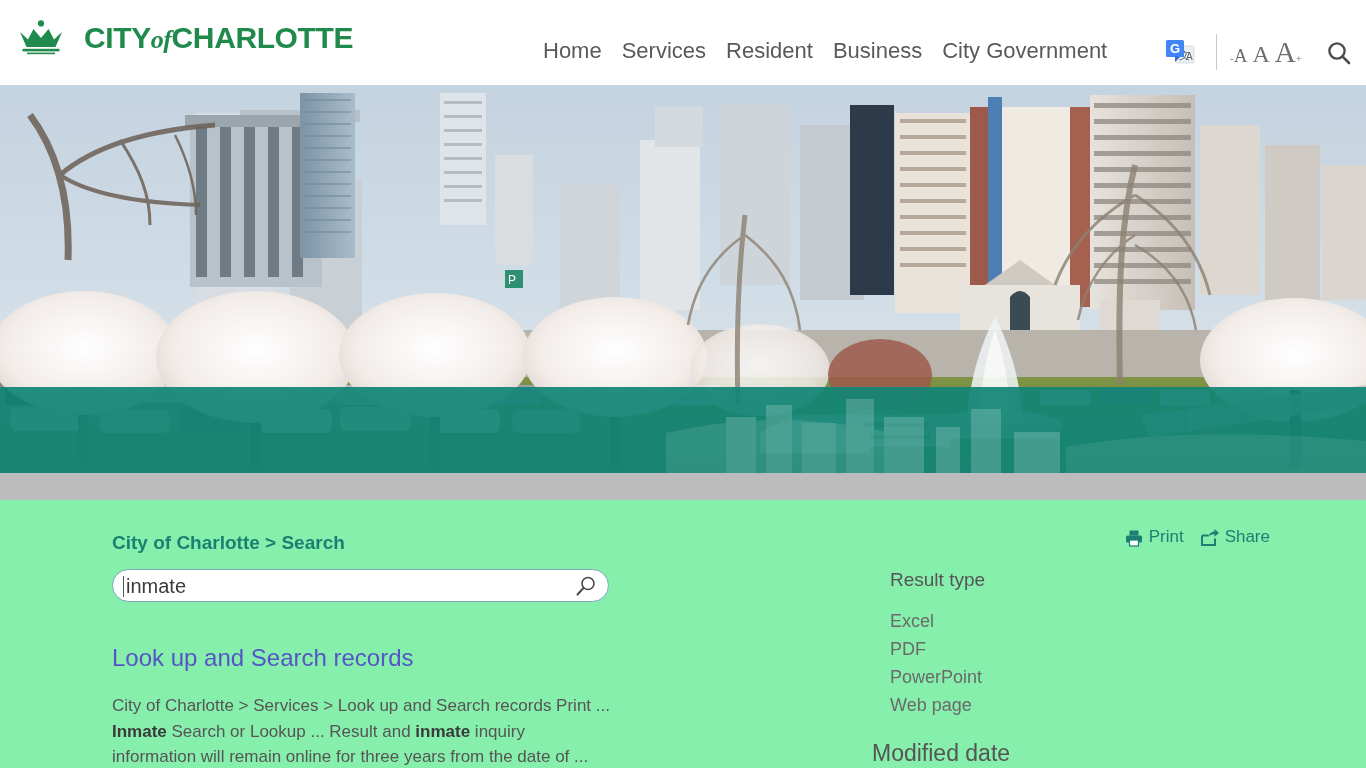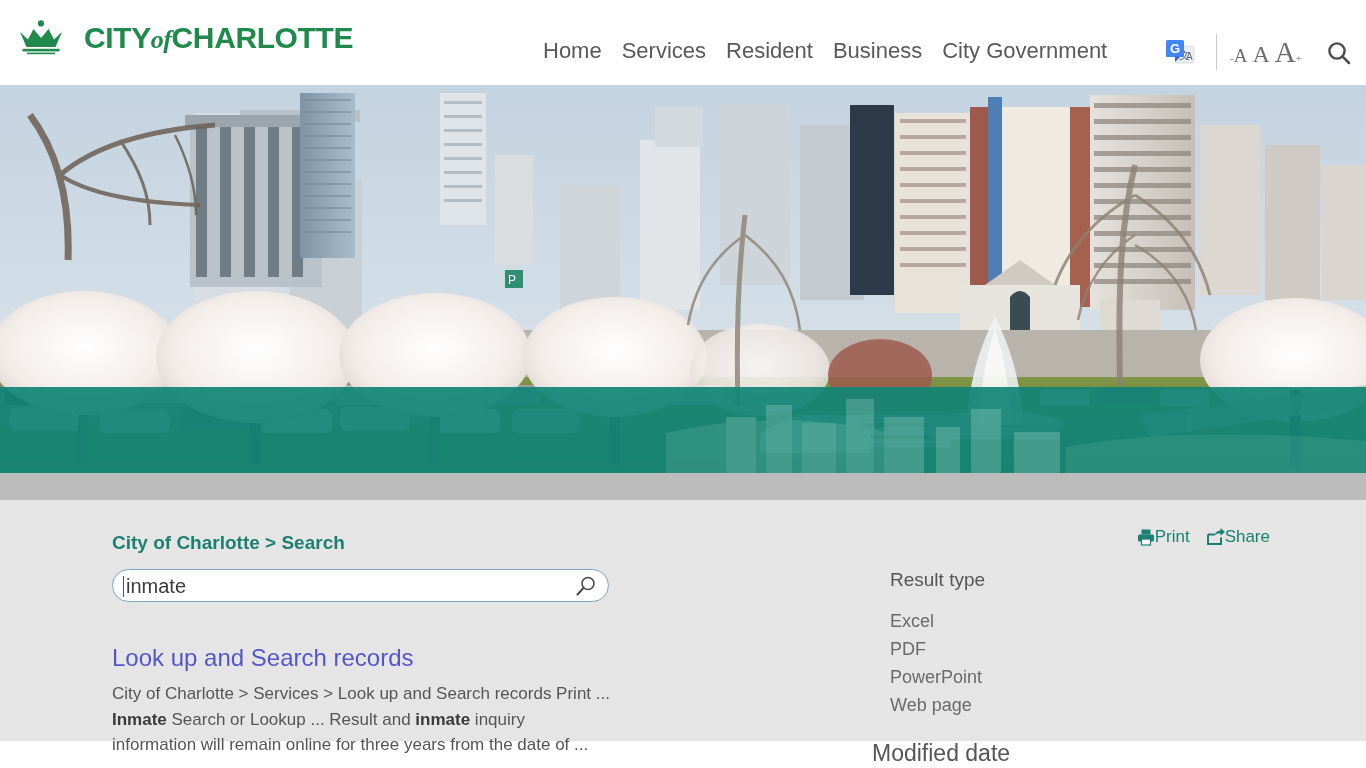--- a/index.html
+++ b/index.html
@@ -107,38 +107,38 @@
 
   #gray-bar {
     position: absolute; left: 0; top: 473px;
     width: 1366px; height: 27px;
     background: #bcbcbc;
   }
 
   
   #main {
     position: absolute; left: 0; top: 500px;
-    width: 1366px; height: 241px;
-    background: #e5e5e5;
+    width: 1366px; height: 268px;
+    background: #86efac;
   }
 
   #breadcrumb {
     position: absolute; left: 112px; top: 32px;
     font-size: 19px;
     font-weight: 700;
     color: #1b7f71;
     cursor: pointer;
   }
 
   #page-tools {
     position: absolute; right: 96px; top: 27px;
     display: flex; align-items: center; gap: 16px;
   }
   .tool-link {
-    display: flex; align-items: center; 
+    display: flex; align-items: flex-end; gap: 6px;
     color: #1b7f71;
     font-size: 17px;
     cursor: pointer;
   }
 
   #search-box {
     position: absolute; left: 112px; top: 69px;
     width: 497px; height: 33px;
     border: 1px solid #7aa7c0;
     border-radius: 17px;
@@ -165,21 +165,21 @@
 
   #result-list {
     position: absolute; left: 112px; top: 143px;
     width: 520px;
   }
   .result-title {
     font-size: 24px;
     color: #5555c8;
     line-height: 30px;
     cursor: pointer;
-    margin-bottom: 8px;
+    margin-bottom: 20px;
   }
   .result-snippet {
     font-size: 17px;
     color: #555555;
     line-height: 25.5px;
     max-width: 500px;
   }
   .result-snippet b { font-weight: 700; color: #3a3a3a; }
 
   #facets {

